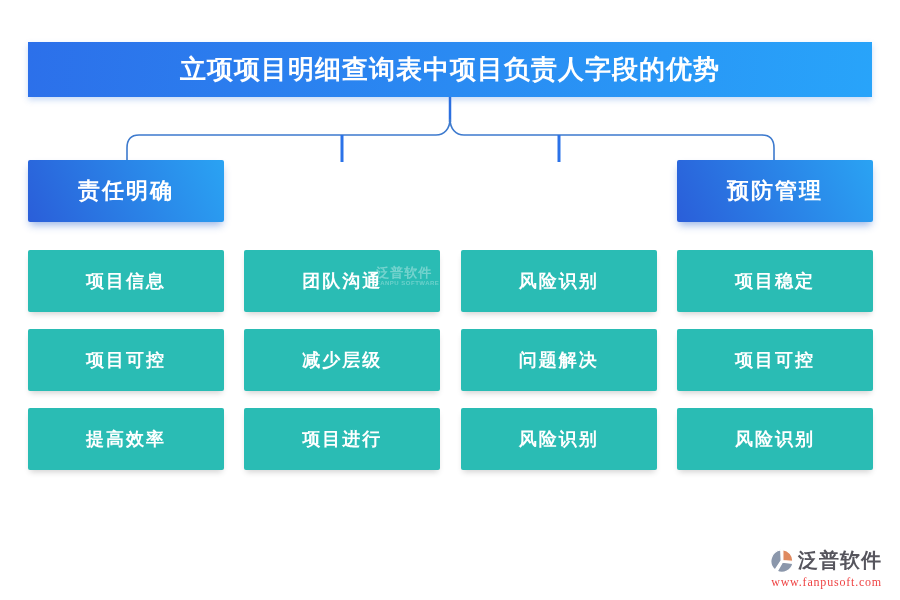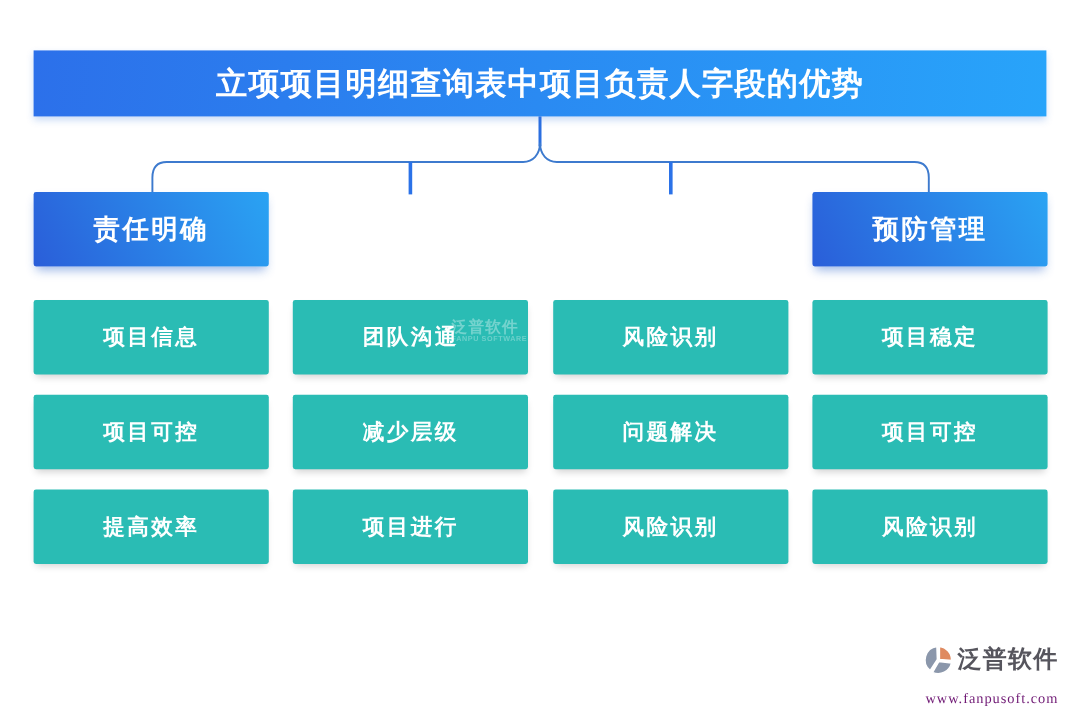--- a/index.html
+++ b/index.html
@@ -46,21 +46,21 @@
   }
   .watermark .wm-main { font-size:13px; font-weight:bold; color:rgba(255,255,255,0.35); letter-spacing:1px; }
   .watermark .wm-sub  { font-size:6px; color:rgba(255,255,255,0.30); letter-spacing:0.5px; }
   .brand {
     position:absolute; right:18px; bottom:10px; text-align:right;
   }
   .brand-row { display:flex; align-items:center; justify-content:flex-end; gap:3px; }
   .brand-name { font-size:20px; font-weight:bold; color:#56555d; letter-spacing:1px; }
   .brand-url {
     font-family:"Liberation Serif", serif;
-    font-size:12px; color:#701a75; letter-spacing:0.8px; margin-top:12px;
+    font-size:12px; color:#ef4444; letter-spacing:0.8px; margin-top:1px;
   }
 </style>
 </head>
 <body>
 
 <div class="title-bar">
   <span>立项项目明细查询表中项目负责人字段的优势</span>
 </div>
 
 <svg class="connector" width="900" height="600" viewBox="0 0 900 600">

